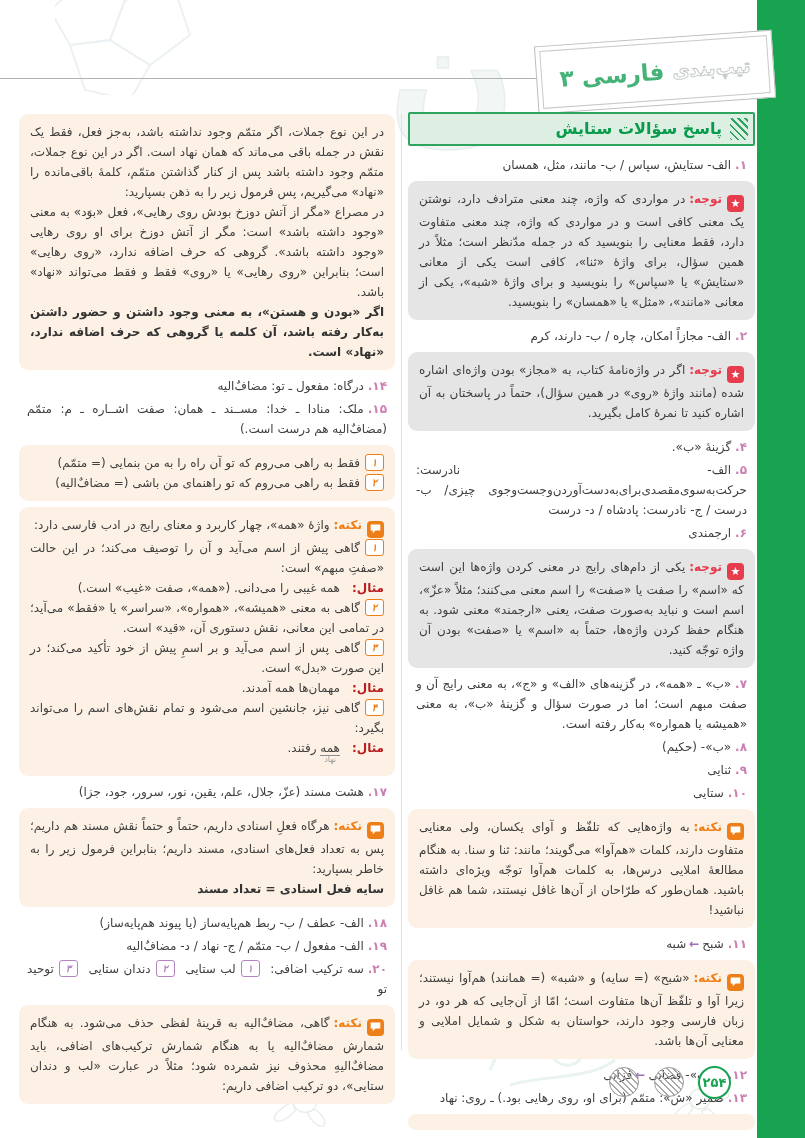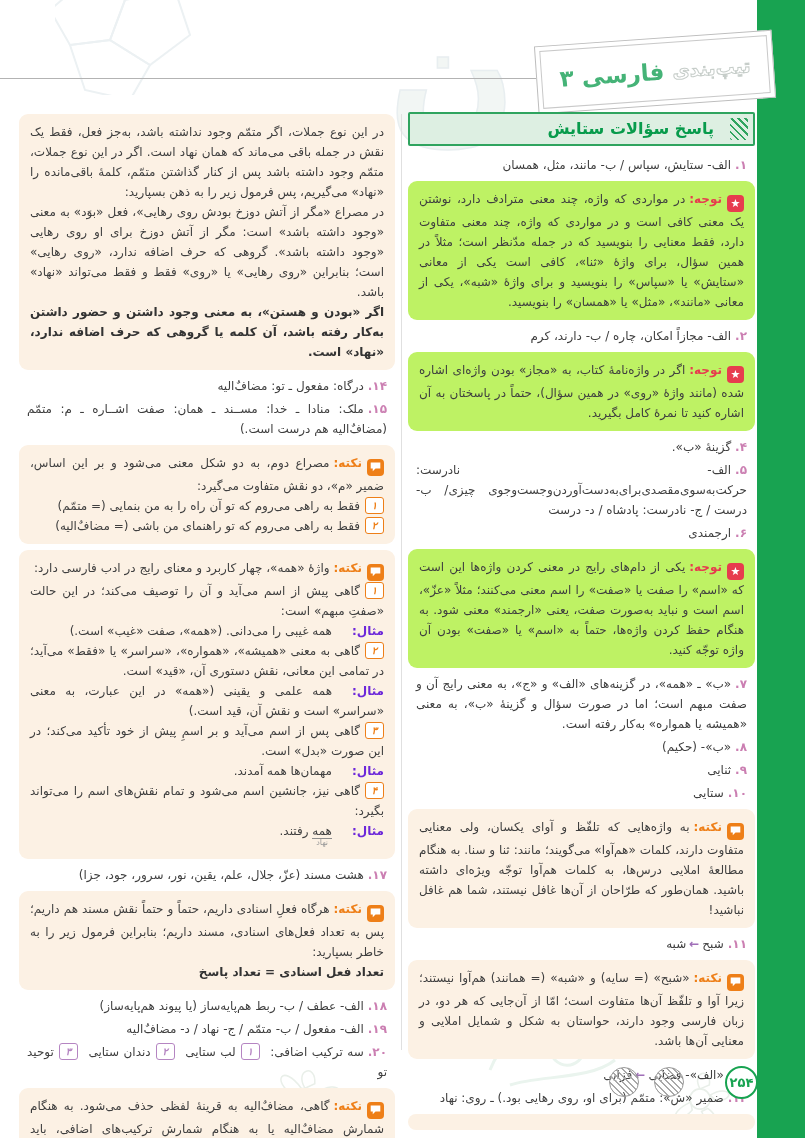--- a/index.html
+++ b/index.html
@@ -21,43 +21,43 @@
   .logo-title{font-weight:bold;font-size:23px;color:#45b377;}
   
   .col{position:absolute;top:112px;text-align:justify;line-height:20px;}
   .col-right{right:50px;width:347px;}
   .col-left{right:410px;width:376px;top:108px;}
   
   .main-header{display:flex;align-items:center;background:#ddefe2;border:2px solid #2fa45f;
         border-radius:2px;height:30px;padding:0 5px;margin-bottom:9px;}
   .hatch-sq{width:18px;height:22px;margin-left:8px;border-radius:2px;
         background:repeating-linear-gradient(45deg,#2fa45f 0 2px,rgba(0,0,0,0) 2px 5px);}
-  .main-header h1{margin:8px;font-size:16px;color:#089b4c;font-weight:bold;line-height:1;}
+  .main-header h1{margin:0;font-size:16px;color:#089b4c;font-weight:bold;line-height:1;}
   
   .item{margin:3px 8px;line-height:20px;}
   .inum{color:#cb7fb2;font-weight:bold;margin-left:4px;}
   .arrow{color:#a06fb8;font-weight:bold;padding:0 3px;}
   
   .box{border-radius:9px;padding:8px 11px;margin:6px 0;line-height:20px;text-align:justify;}
-  .attn{background:#bef264;}
+  .attn{background:#e5e5e5;}
   .note{background:#fcf1e4;}
   .bicon{display:inline-block;width:17px;height:17px;border-radius:4px;text-align:center;
         line-height:17px;font-size:11px;color:#fff;vertical-align:-4px;margin-left:5px;}
   .bicon.red{background:#e73c4e;}
   .bicon.orange{background:#ee7f18;}
   .blabel{font-weight:bold;margin-left:4px;}
   .blabel.red{color:#e73c4e;}
   .blabel.orange{color:#ee7f18;}
   .b{font-weight:bold;color:#333;}
   .nline{display:block;}
   .nbox{display:inline-block;min-width:13px;padding:0 2px;height:15px;line-height:15px;
         border:1px solid #ee7f18;color:#ee7f18;background:#fff;border-radius:3px;
         font-size:10px;font-weight:bold;text-align:center;margin-left:5px;vertical-align:1px;}
   .nbox.purple{border-color:#b585c2;color:#b585c2;margin-right:6px;}
-  .mesal{color:#6d28d9;font-weight:bold;margin-left:20px;}
+  .mesal{color:#b91c1c;font-weight:bold;margin-left:12px;}
   
   .rw{position:relative;border-bottom:1px solid #8c8c8c;}
   .rw .rtag{position:absolute;top:100%;right:50%;transform:translateX(50%);font-style:normal;
         font-size:8px;line-height:9px;color:#9a9a9a;white-space:nowrap;margin-left:27px;}
   .mb10{margin-bottom:10px;}
   
   .circle{position:absolute;border-radius:50%;}
   .c-gray{width:28px;height:28px;border:1px solid #9a9a9a;
         background:repeating-linear-gradient(45deg,#a9a9a9 0 1.5px,rgba(0,0,0,0) 1.5px 4.5px);}
   .c-page{width:29px;height:29px;border:2px solid #18a351;color:#18a351;font-weight:bold;
@@ -195,55 +195,49 @@
     </div>
 
     <div class="item">
       <span class="inum">۱۴.</span><span>درگاه: مفعول ـ تو: مضافٌ‌الیه</span>
     </div>
     <div class="item">
       <span class="inum">۱۵.</span><span>ملک: منادا ـ خدا: مســند ـ همان: صفت اشــاره ـ م: متمّم (مضافٌ‌الیه هم درست است.)</span>
     </div>
 
     <div class="box note">
-      <div>
-        <span class="bicon orange"><svg width="11" height="11" viewBox="0 0 16 16" style="display:inline;vertical-align:-1px">
-              <path d="M1 2h14v9H8l-4 4v-4H1z" fill="#fff"></path>
-            </svg></span><b class="blabel orange">نکته:</b><span>مصراع دوم، به دو شکل معنی می‌شود و بر این اساس، ضمیر «م»، دو نقش متفاوت می‌گیرد:</span>
-      </div>
       <div class="nline"><i class="nbox">۱</i><span>فقط به راهی می‌روم که تو آن راه را به من بنمایی (= متمّم)</span></div>
       <div class="nline"><i class="nbox">۲</i><span>فقط به راهی می‌روم که تو راهنمای من باشی (= مضافٌ‌الیه)</span></div>
     </div>
 
 
     <div class="box note">
       <div>
         <span class="bicon orange"><svg width="11" height="11" viewBox="0 0 16 16" style="display:inline;vertical-align:-1px">
               <path d="M1 2h14v9H8l-4 4v-4H1z" fill="#fff"></path>
             </svg></span><b class="blabel orange">نکته:</b><span>واژهٔ «همه»، چهار کاربرد و معنای رایج در ادب فارسی دارد:</span>
       </div>
       <div><i class="nbox">۱</i><span>گاهی پیش از اسم می‌آید و آن را توصیف می‌کند؛ در این حالت «صفتِ مبهم» است:</span></div>
       <div><span class="mesal">مثال:</span><span>همه غیبی را می‌دانی. («همه»، صفت «غیب» است.)</span></div>
       <div><i class="nbox">۲</i><span>گاهی به معنی «همیشه»، «همواره»، «سراسر» یا «فقط» می‌آید؛ در تمامی این معانی، نقش دستوری آن، «قید» است.</span></div>
-      <div><span class="mesal">مثال:</span><span>همه علمی و یقینی («همه» در این عبارت، به معنی «سراسر» است و نقش آن، قید است.)</span></div>
       <div><i class="nbox">۳</i><span>گاهی پس از اسم می‌آید و بر اسمِ پیش از خود تأکید می‌کند؛ در این صورت «بدل» است.</span></div>
       <div><span class="mesal">مثال:</span><span>مهمان‌ها همه آمدند.</span></div>
       <div><i class="nbox">۴</i><span>گاهی نیز، جانشین اسم می‌شود و تمام نقش‌های اسم را می‌تواند بگیرد:</span></div>
       <div class="mb10"><span class="mesal">مثال:</span><span class="rw"><span>همه</span><em class="rtag">نهاد</em></span><span> رفتند.</span></div>
     </div>
 
     <div class="item">
       <span class="inum">۱۷.</span><span>هشت مسند (عزّ، جلال، علم، یقین، نور، سرور، جود، جزا)</span>
     </div>
 
     <div class="box note">
       <span class="bicon orange"><svg width="11" height="11" viewBox="0 0 16 16" style="display:inline;vertical-align:-1px">
             <path d="M1 2h14v9H8l-4 4v-4H1z" fill="#fff"></path>
           </svg></span><b class="blabel orange">نکته:</b><span>هرگاه فعلِ اسنادی داریم، حتماً و حتماً نقش مسند هم داریم؛ پس به تعداد فعل‌های اسنادی، مسند داریم؛ بنابراین فرمول زیر را به خاطر بسپارید:</span>
-      <span class="nline b">تعداد فعل اسنادی = تعداد پاسخ</span>
+      <span class="nline b">سایه فعل اسنادی = تعداد مسند</span>
     </div>
 
     <div class="item">
       <span class="inum">۱۸.</span><span>الف- عطف / ب- ربط هم‌پایه‌ساز (یا پیوند هم‌پایه‌ساز)</span>
     </div>
     <div class="item">
       <span class="inum">۱۹.</span><span>الف- مفعول / ب- متمّم / ج- نهاد / د- مضافٌ‌الیه</span>
     </div>
     <div class="item">
       <span class="inum">۲۰.</span><span>سه ترکیب اضافی:</span>
@@ -257,17 +251,17 @@
         <span class="bicon orange"><svg width="11" height="11" viewBox="0 0 16 16" style="display:inline;vertical-align:-1px">
               <path d="M1 2h14v9H8l-4 4v-4H1z" fill="#fff"></path>
             </svg></span><b class="blabel orange">نکته:</b><span>گاهی، مضافٌ‌الیه به قرینهٔ لفظی حذف می‌شود. به هنگام شمارش مضافٌ‌الیه یا به هنگام شمارش ترکیب‌های اضافی، باید مضافٌ‌الیهِ محذوف نیز شمرده شود؛ مثلاً در عبارت «لب و دندان ستایی»، دو ترکیب اضافی داریم:</span>
       </div>
 
     </div>
   </div>
 
   <div class="circle c-gray" style="top:1067px;left:609px"></div>
   <div class="circle c-gray" style="top:1067px;left:654px"></div>
-  <div class="circle c-page" style="top:1066px;left:725px">
+  <div class="circle c-page" style="top:1066px;left:698px">
     <span>۲۵۴</span>
   </div>
 
 </div>
 
 </body></html>

